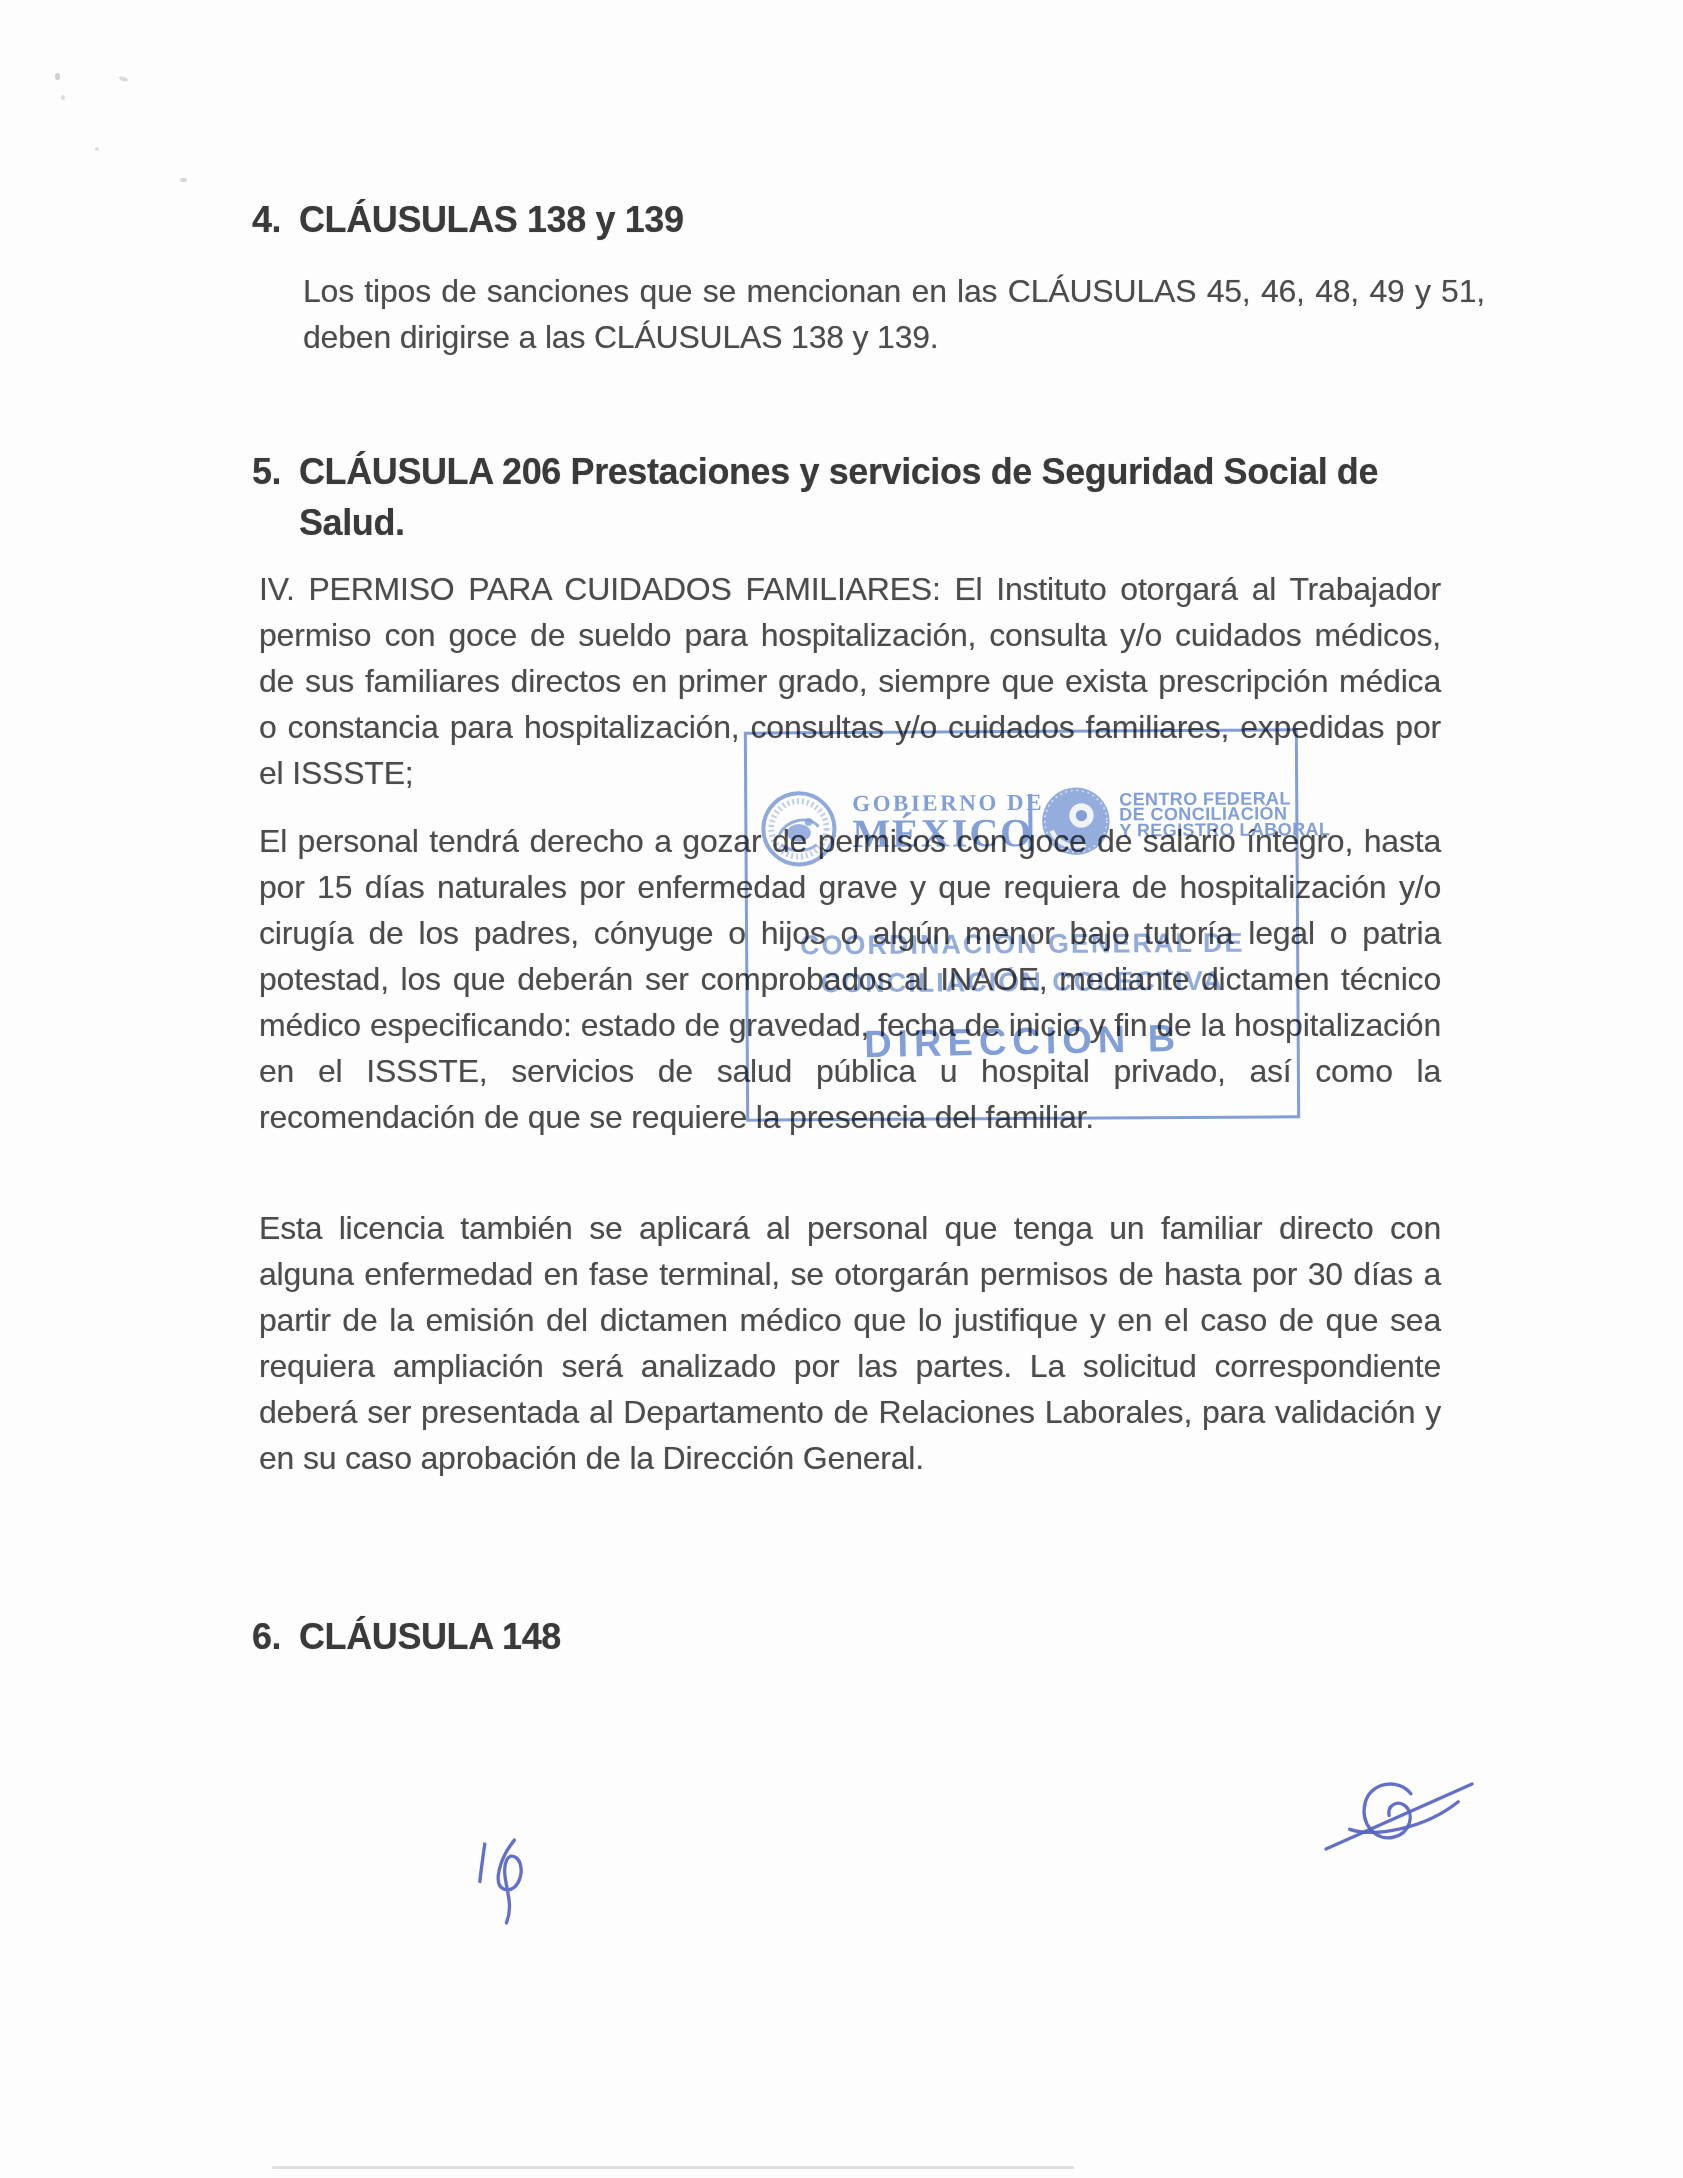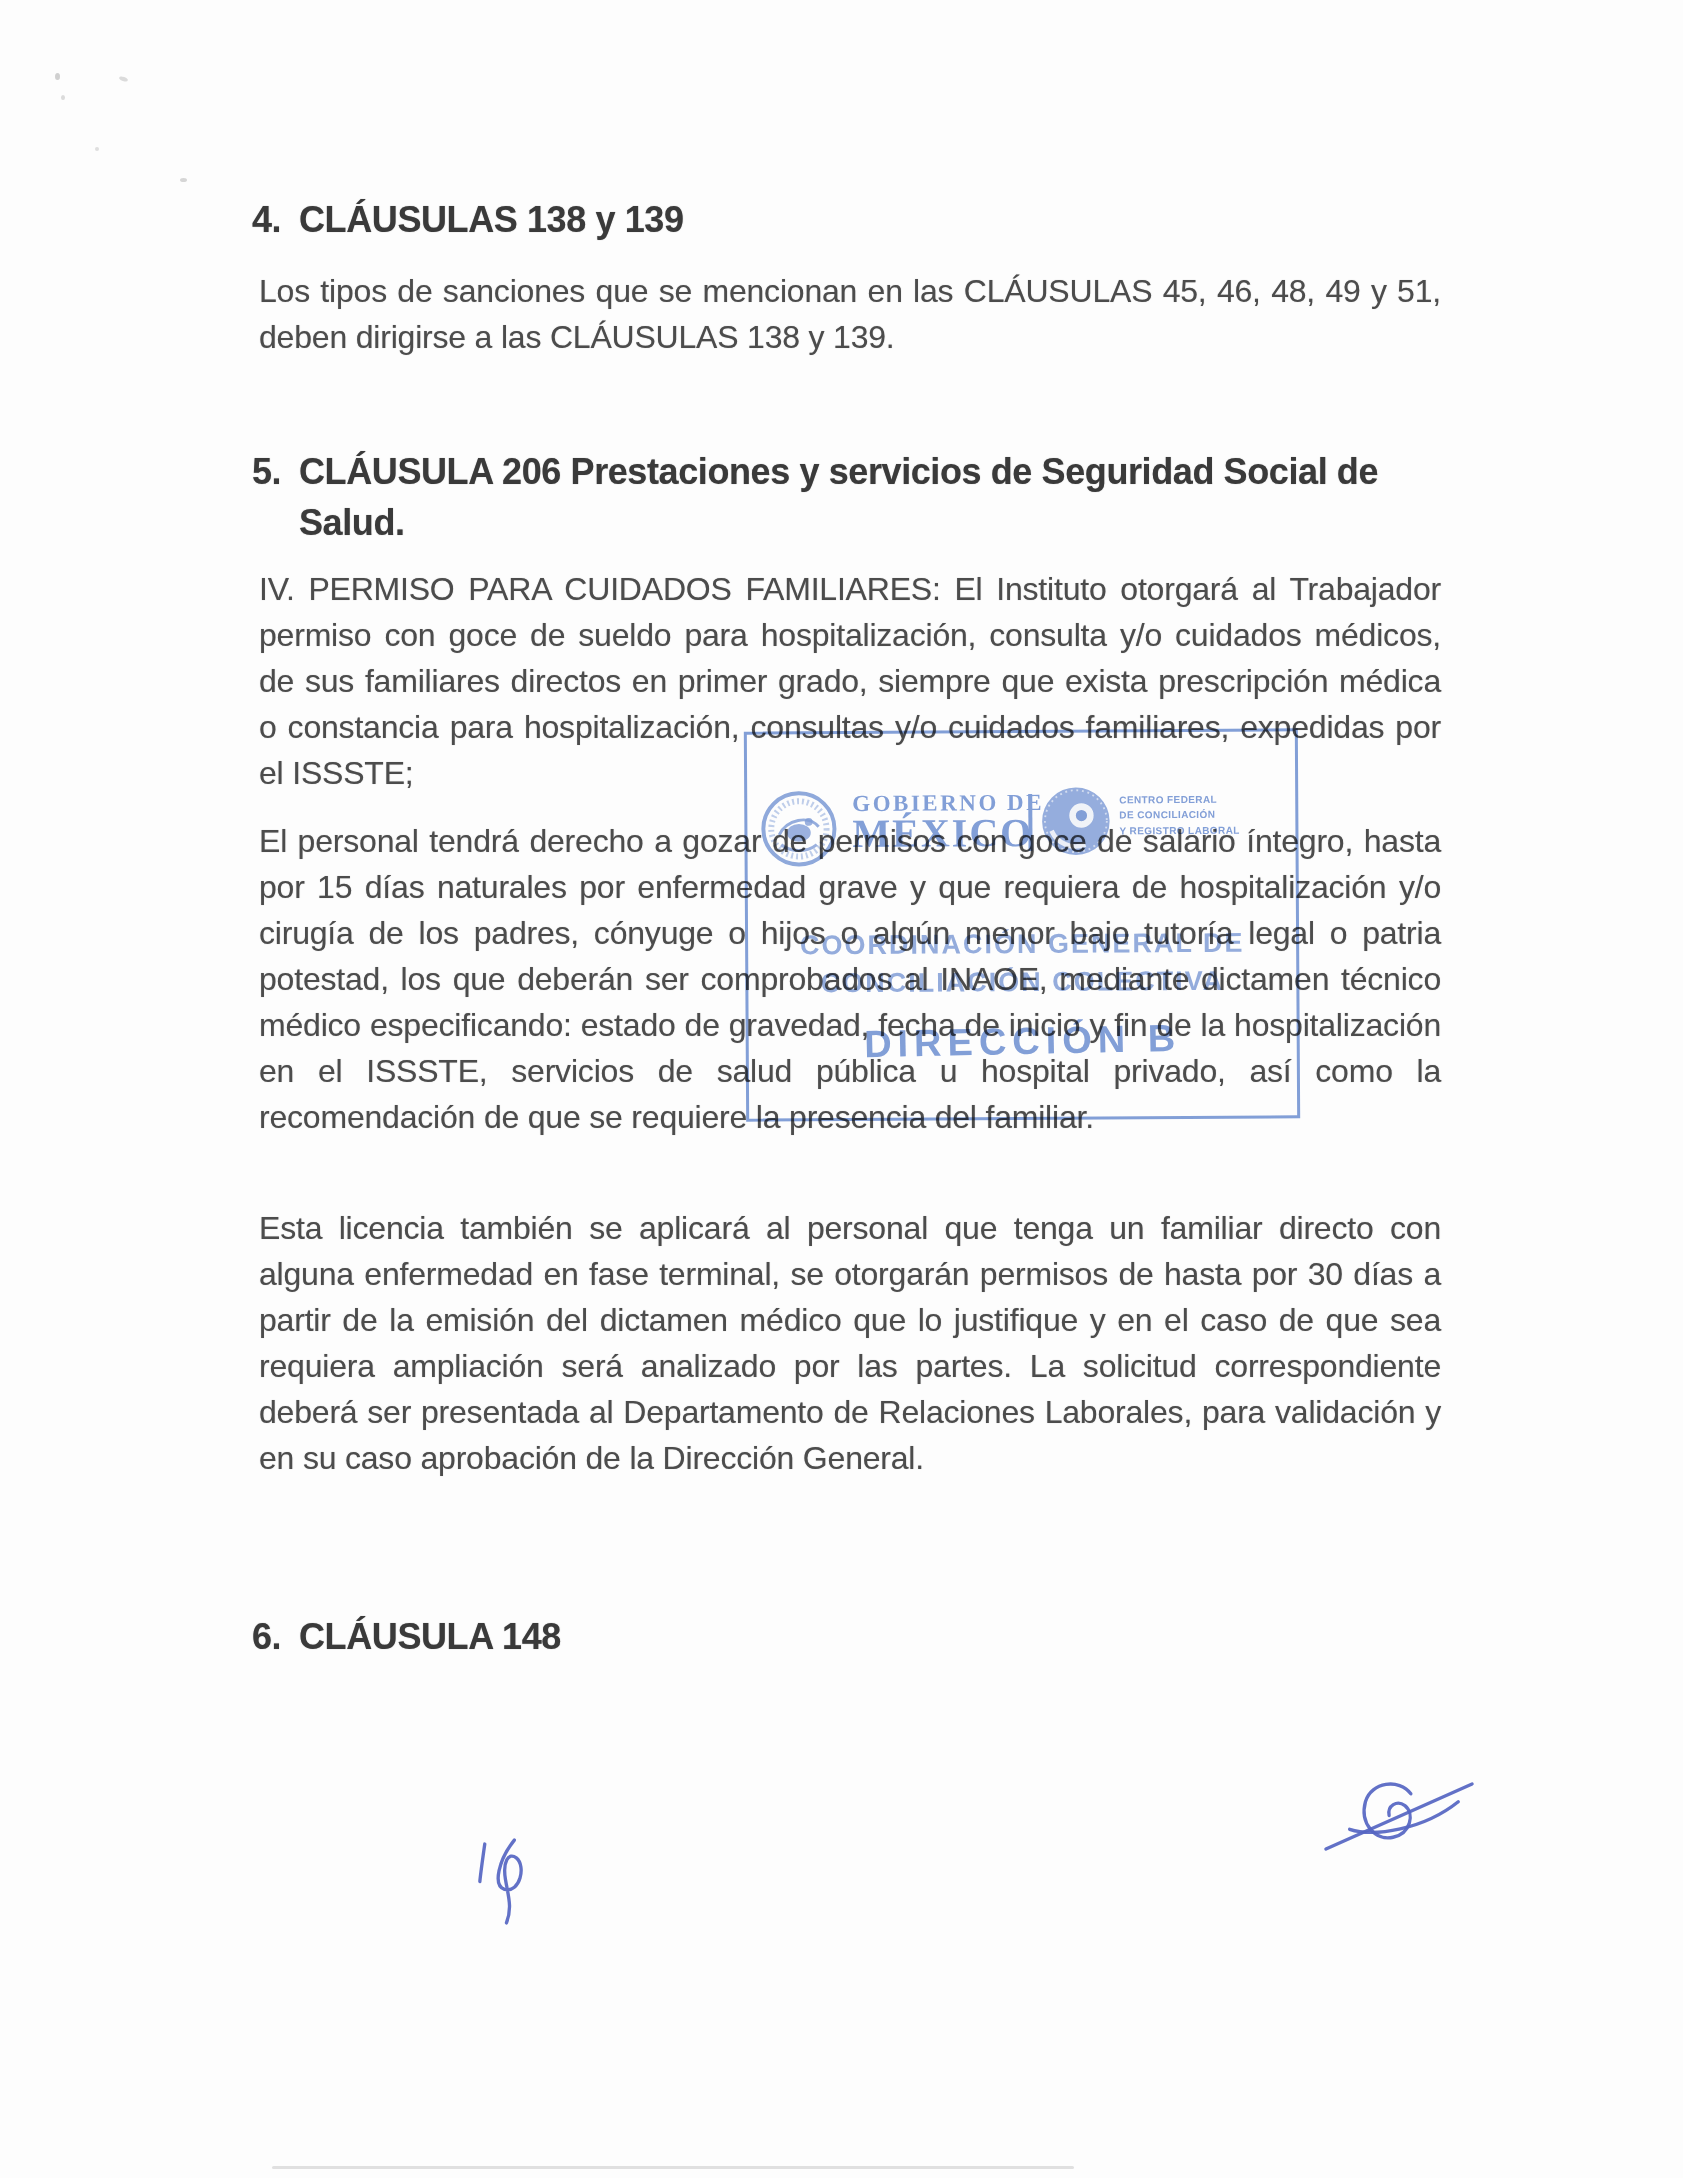--- a/index.html
+++ b/index.html
@@ -41,21 +41,21 @@
   .subheading{
     position:absolute;
     left:259px;width:1182px;
     font-weight:bold;
     font-size:35px;line-height:48px;
     letter-spacing:-0.4px;
     color:var(--heading-text);
     text-shadow:0 0 1px rgba(60,60,60,.5);
   }
   .h4{top:194px;}
-  .p-sanciones{top:268px;}
+  .p-sanciones{top:268px;margin-left:44px;}
   .h5{top:446px;}
   .p-permiso{top:566px;}
   .p-goce{top:818px;}
   .p-terminal{top:1197px;margin-top:8px;}
   .h6{top:1611px;}
   .sub-prestaciones{top:1685px;}
   .p-final{top:1750px;}
 
   
   .stamp{
@@ -69,21 +69,21 @@
     color:var(--ink);
   }
   .stamp .eagle{position:absolute;left:12px;top:55px;width:79px;height:79px;}
   .stamp .brand{position:absolute;left:105px;top:57px;font-family:"Liberation Serif","DejaVu Serif",serif;font-weight:bold;white-space:nowrap;}
   .stamp .brand-top{font-size:23px;line-height:26px;letter-spacing:2.5px;}
   .stamp .brand-bottom{font-size:40px;line-height:34px;letter-spacing:2px;}
   .stamp .stamp-sep{position:absolute;left:281px;top:61px;width:4px;height:57px;background:var(--ink);}
   .stamp .seal{position:absolute;left:291px;top:51px;width:75px;height:75px;}
   .stamp .agency{
     position:absolute;left:372px;top:60px;
-    font-size:10px;font-weight:bold;line-height:15.3px;
+    font-size:18px;font-weight:bold;line-height:15.3px;
     letter-spacing:0.4px;white-space:nowrap;
   }
   .stamp .office{position:absolute;left:0;right:0;top:196px;text-align:center;font-weight:bold;}
   .stamp .office-1{font-size:27px;line-height:30px;letter-spacing:2px;opacity:.85;}
   .stamp .office-2{font-size:27px;line-height:30px;letter-spacing:2px;margin-top:8px;opacity:.85;}
   .stamp .office-3{font-size:38px;line-height:40px;letter-spacing:6px;margin-top:24px;transform:rotate(-0.8deg);}
 
   
   .sig-main{position:absolute;left:1320px;top:1772px;}
   .sig-small{position:absolute;left:469px;top:1836px;}

